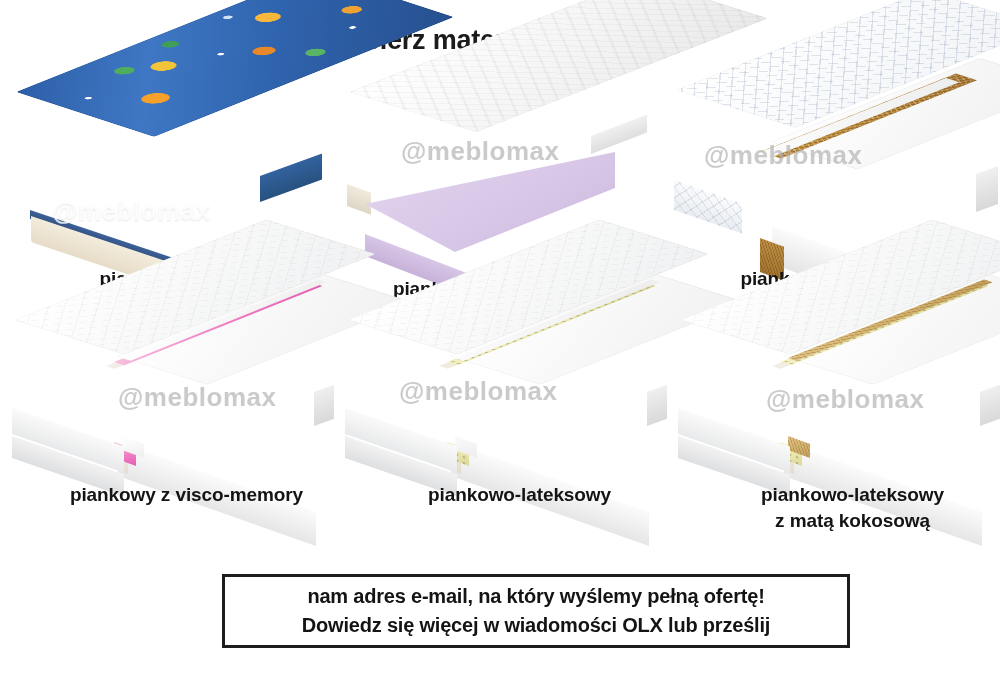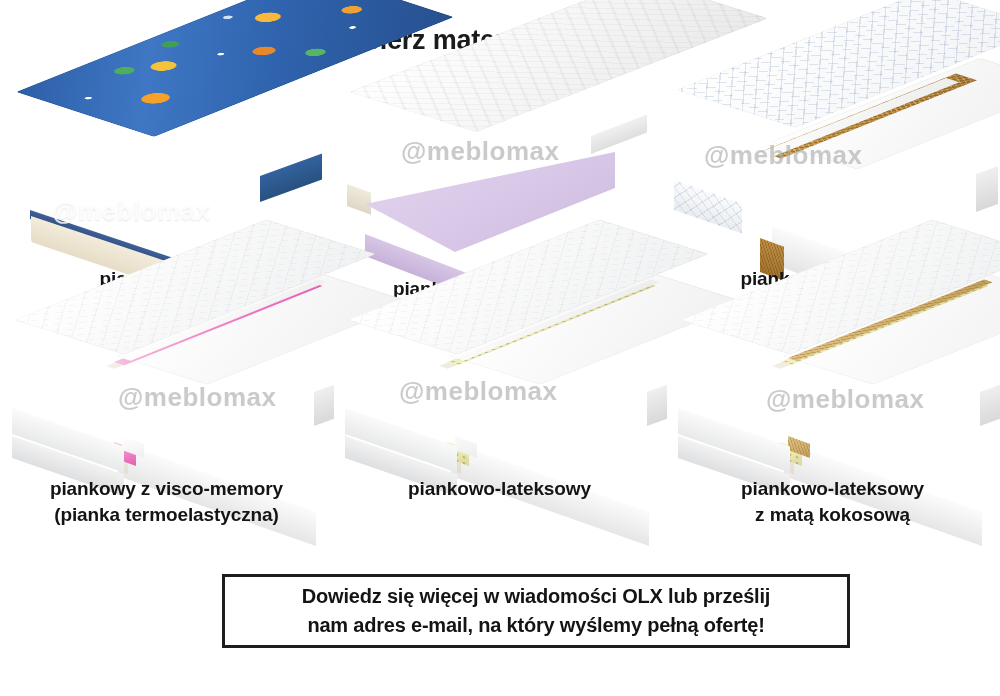--- a/index.html
+++ b/index.html
@@ -21,21 +21,21 @@
   .r0{top:0;}.r1{top:226px;}
 
   .art{position:relative;width:333px;height:196px;}
   .label{
     position:absolute;left:0;width:333px;text-align:center;
     font-size:19px;font-weight:bold;color:#141414;line-height:26px;
     letter-spacing:-0.1px;
   }
   .lab-r0{top:188px;}
   .lab-r0b{top:198px;}
-  .lab-r1{top:172px;}
+  .lab-r1{top:178px;padding-left:20px;}
 
   
   .mat{position:absolute;}
 
   
   .m1{left:8px;top:10px;width:320px;height:170px;}
   .m1 .top{
     position:absolute;left:8px;top:4px;width:300px;height:150px;
     background:
       radial-gradient(circle at 18% 62%, #f6a12a 0 10px, transparent 11px),
@@ -333,21 +333,20 @@
           <div class="layerC"></div>
           <div class="lfrontC"></div>
           <div class="lidtop"></div>
           <div class="lidfront"></div>
           <div class="lidfront2"></div>
         </div>
         <div class="wm dark" style="left:118px;top:78px;">@meblomax</div>
       </div>
       <div class="label lab-r1">
         <div>piankowy z visco-memory</div>
-        <div>(pianka termoelastyczna)</div>
       </div>
     </div>
 
     <div class="cell c1 r1">
       <div class="art">
         <div class="mat mL m5">
           <div class="basetop"></div>
           <div class="basefr"></div>
           <div class="basesd"></div>
           <div class="layerA"></div>
@@ -385,17 +384,17 @@
       </div>
       <div class="label lab-r1">
         <div>piankowo-lateksowy</div>
         <div>z matą kokosową</div>
       </div>
     </div>
 
   </div>
 
   <div class="footer">
+    <div class="fl">nam adres e-mail, na który wyślemy pełną ofertę!</div>
     <div class="fl">Dowiedz się więcej w wiadomości OLX lub prześlij</div>
-    <div class="fl">nam adres e-mail, na który wyślemy pełną ofertę!</div>
   </div>
 
 </div>
 
 </body></html>

